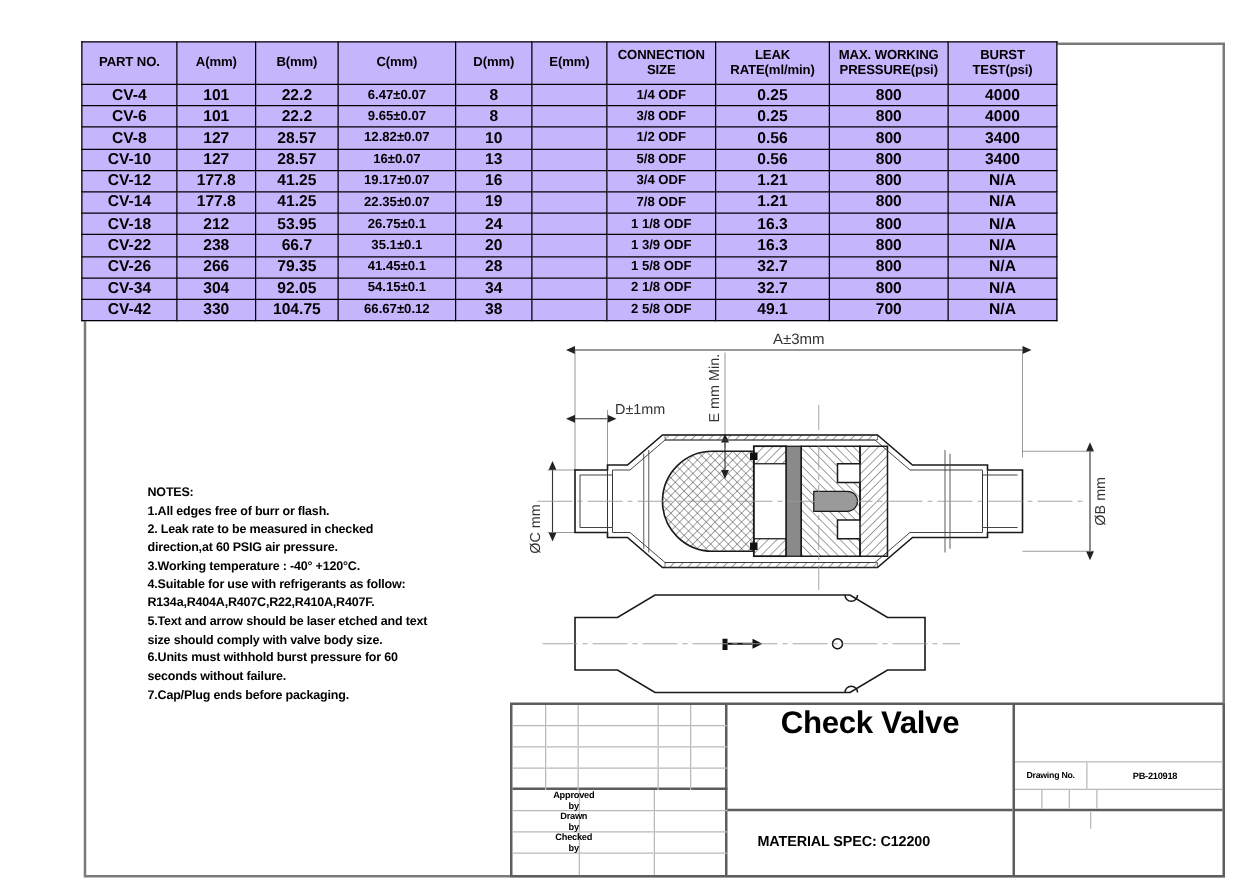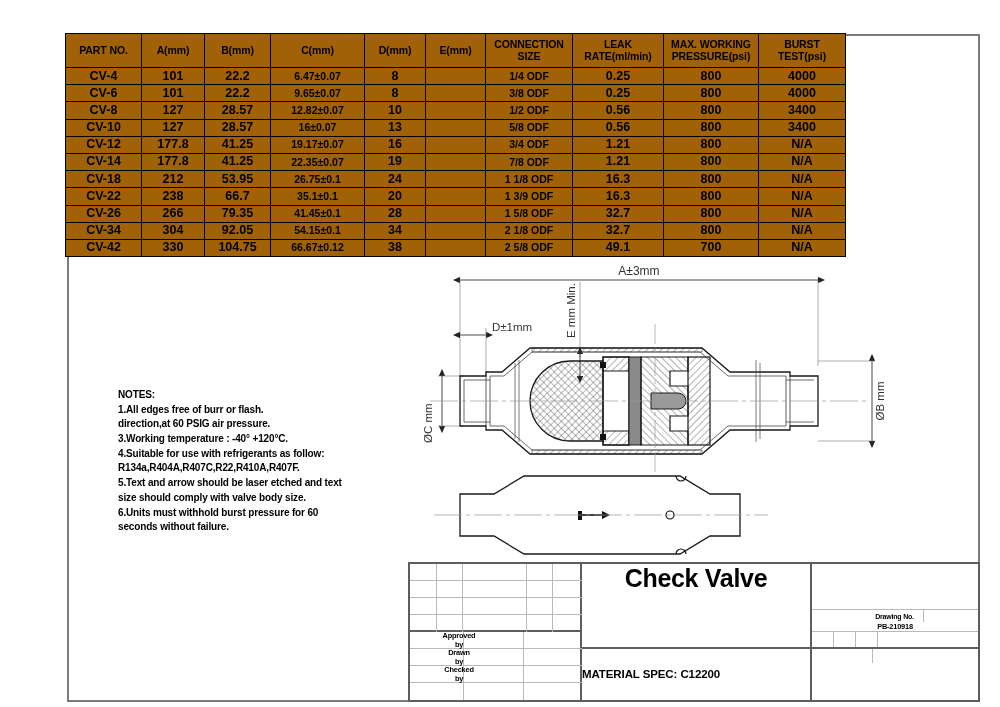--- a/index.html
+++ b/index.html
@@ -28,21 +28,21 @@
   
   #spec-table-wrap {
     position: absolute;
     left: 65px; top: 33px;
     width: 780px;
   }
   table.spec {
     border-collapse: collapse;
     width: 780px;
     table-layout: fixed;
-    background: #a16207;
+    background: #c4b5fd;
   }
   table.spec th, table.spec td {
     border: 1px solid #000;
     text-align: center;
     font-weight: bold;
     color: #000;
     padding: 0;
     line-height: 1.05;
   }
   table.spec th {
@@ -159,39 +159,38 @@
     display: flex; align-items: flex-start; justify-content: center;
   }
   #tb-title .t {
     font-size: 25px;
     font-weight: bold;
     letter-spacing: -0.3px;
   }
   #tb-material {
     height: 50px;
     display: flex; align-items: center;
-    padding-left: 0;
+    padding-left: 24px;
     font-size: 11.5px;
     font-weight: bold;
     letter-spacing: -0.1px;
   }
 
   #tb-right {
     position: absolute; left: 402px; top: 0;
     width: 166px; height: 137px;
   }
   .dwg-blank-top {
     height: 46px;
     border-bottom: 1px solid #b9b9b9;
   }
   .dwg-no-row {
     height: 22px;
     display: flex; align-items: center;
     border-bottom: 1px solid #b9b9b9;
-    flex-direction: column;
   }
   .dwg-no-label {
     width: 58px; height: 100%;
     font-size: 7px; font-weight: bold;
     display: flex; align-items: center; justify-content: center;
     border-right: 1px solid #b9b9b9;
     letter-spacing: -0.2px;
   }
   .dwg-no-val {
     flex: 1; height: 100%;
@@ -384,28 +383,30 @@
           <td>N/A</td>
         </tr>
       </tbody>
   </table>
 </div>
 
 <div id="notes">
   <div class="note-line">NOTES:</div>
   <div id="notes-lines">
       <div class="note-line">1.All edges free of burr or flash.</div>
+      <div class="note-line">2. Leak rate to be measured in checked</div>
       <div class="note-line">direction,at 60 PSIG air pressure.</div>
       <div class="note-line">3.Working temperature : -40° +120°C.</div>
       <div class="note-line">4.Suitable for use with refrigerants as follow:</div>
       <div class="note-line">R134a,R404A,R407C,R22,R410A,R407F.</div>
       <div class="note-line">5.Text and arrow should be laser etched and text</div>
       <div class="note-line">size should comply with valve body size.</div>
       <div class="note-line">6.Units must withhold burst pressure for 60</div>
       <div class="note-line">seconds without failure.</div>
+      <div class="note-line">7.Cap/Plug ends before packaging.</div>
     </div>
 </div>
 
 <svg id="tech-svg" viewBox="0 0 470 300">
   <defs>
     <pattern id="hatch45" width="5" height="5" patternTransform="rotate(45)" patternUnits="userSpaceOnUse">
       <line x1="0" y1="0" x2="0" y2="5" stroke="#222" stroke-width="0.7"></line>
     </pattern>
     <pattern id="hatch135" width="5" height="5" patternTransform="rotate(-45)" patternUnits="userSpaceOnUse">
       <line x1="0" y1="0" x2="0" y2="5" stroke="#222" stroke-width="0.7"></line>

